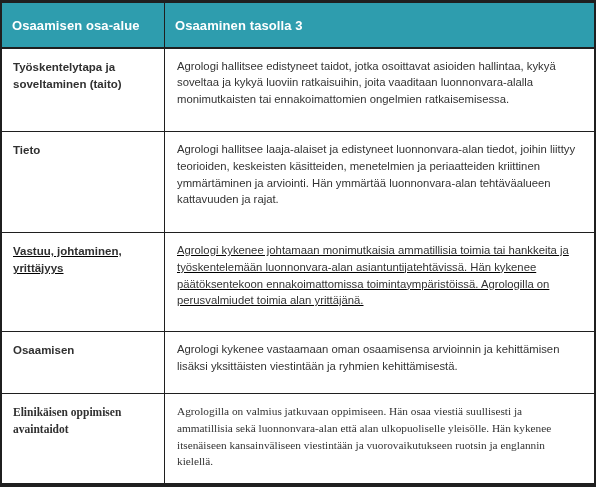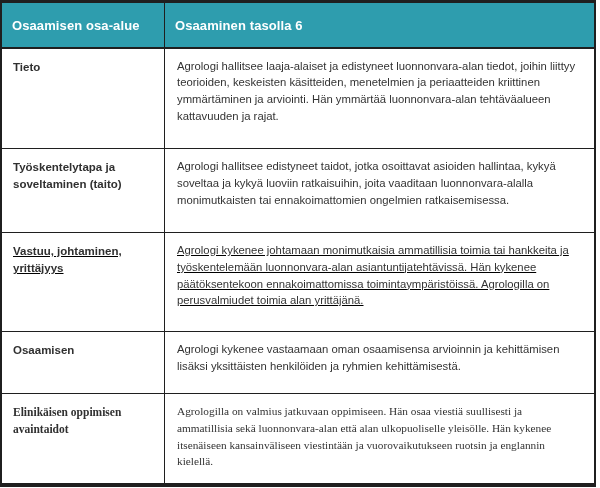--- a/index.html
+++ b/index.html
@@ -73,39 +73,39 @@
 
 <div class="table-wrap">
   <table class="competence">
     <colgroup>
         <col class="c1">
         <col class="c2">
       </colgroup>
     <thead>
       <tr class="head">
         <th>Osaamisen osa-alue</th>
-        <th>Osaaminen tasolla 6</th>
+        <th>Osaaminen tasolla 3</th>
       </tr>
     </thead>
     <tbody>
+      <tr class="row row-1">
+        <th class="label">Työskentelytapa ja soveltaminen (taito)</th>
+        <td class="desc">Agrologi hallitsee edistyneet taidot, jotka osoittavat asioiden hallintaa, kykyä soveltaa ja kykyä luoviin ratkaisuihin, joita vaaditaan luonnonvara-alalla monimutkaisten tai ennakoimattomien ongelmien ratkaisemisessa.</td>
+      </tr>
       <tr class="row row-0">
         <th class="label">Tieto</th>
         <td class="desc">Agrologi hallitsee laaja-alaiset ja edistyneet luonnonvara-alan tiedot, joihin liittyy teorioiden, keskeisten käsitteiden, menetelmien ja periaatteiden kriittinen ymmärtäminen ja arviointi. Hän ymmärtää luonnonvara-alan tehtäväalueen kattavuuden ja rajat.</td>
-      </tr>
-      <tr class="row row-1">
-        <th class="label">Työskentelytapa ja soveltaminen (taito)</th>
-        <td class="desc">Agrologi hallitsee edistyneet taidot, jotka osoittavat asioiden hallintaa, kykyä soveltaa ja kykyä luoviin ratkaisuihin, joita vaaditaan luonnonvara-alalla monimutkaisten tai ennakoimattomien ongelmien ratkaisemisessa.</td>
       </tr>
       <tr class="row row-2">
         <th class="label">Vastuu, johtaminen, yrittäjyys</th>
         <td class="desc">Agrologi kykenee johtamaan monimutkaisia ammatillisia toimia tai hankkeita ja työskentelemään luonnonvara-alan asiantuntijatehtävissä. Hän kykenee päätöksentekoon ennakoimattomissa toimintaympäristöissä. Agrologilla on perusvalmiudet toimia alan yrittäjänä.</td>
       </tr>
       <tr class="row row-3">
         <th class="label">Osaamisen</th>
-        <td class="desc">Agrologi kykenee vastaamaan oman osaamisensa arvioinnin ja kehittämisen lisäksi yksittäisten henkilöiden ja ryhmien kehittämisestä.</td>
+        <td class="desc">Agrologi kykenee vastaamaan oman osaamisensa arvioinnin ja kehittämisen lisäksi yksittäisten viestintään ja ryhmien kehittämisestä.</td>
       </tr>
       <tr class="row row-4">
         <th class="label">Elinikäisen oppimisen avaintaidot</th>
         <td class="desc">Agrologilla on valmius jatkuvaan oppimiseen. Hän osaa viestiä suullisesti ja ammatillisia sekä luonnonvara-alan että alan ulkopuoliselle yleisölle. Hän kykenee itsenäiseen kansainväliseen viestintään ja vuorovaikutukseen ruotsin ja englannin kielellä.</td>
       </tr>
     </tbody>
   </table>
 </div>
 
 </body></html>

